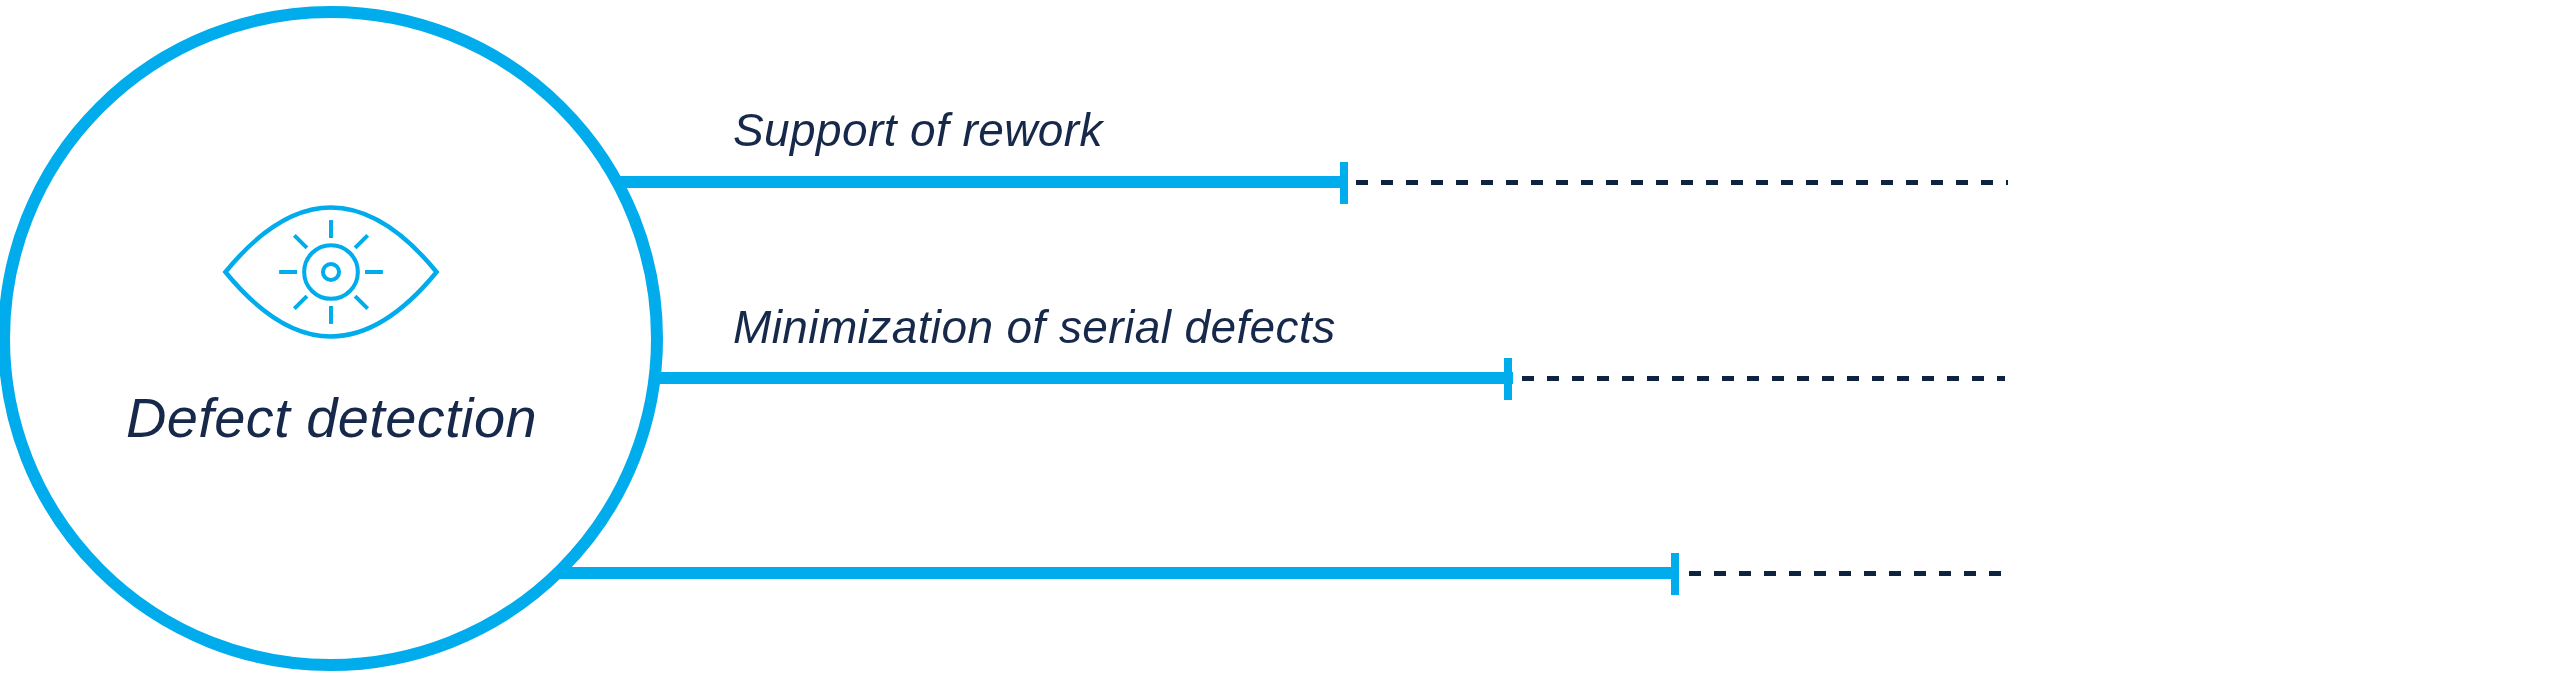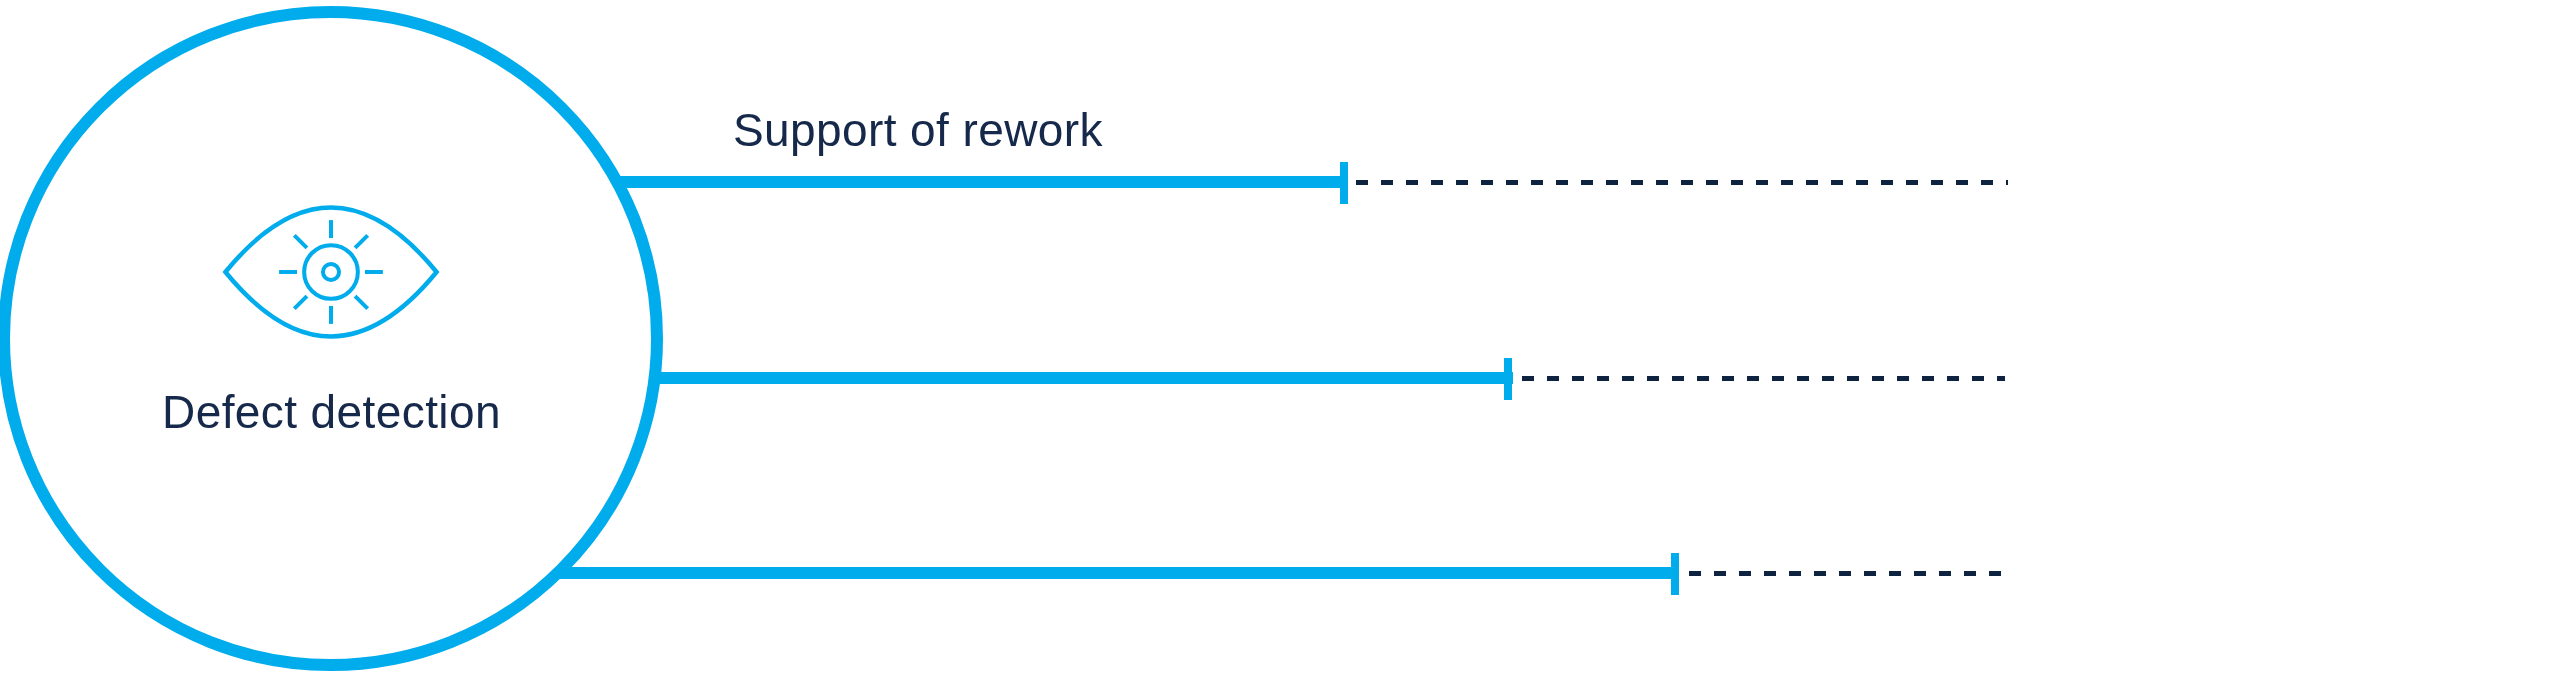--- a/index.html
+++ b/index.html
@@ -8,20 +8,21 @@
     padding: 0;
     background: var(--background, #FFFFFF);
   }
   .stage {
     position: relative;
     width: 2576px;
     height: 683px;
     overflow: hidden;
     background: var(--background, #FFFFFF);
     font-family: "Liberation Sans", "DejaVu Sans", sans-serif;
+    font-style: italic;
   }
 
   
   .hub-circle {
     position: absolute;
     left: -1.8px;
     top: 6.3px;
     width: 665px;
     height: 665px;
     box-sizing: border-box;
@@ -38,21 +39,21 @@
     height: 136px;
     color: var(--accent-blue, #00ACEC);
     z-index: 3;
   }
   .hub-label {
     position: absolute;
     left: 63px;
     top: 385px;
     width: 537px;
     text-align: center;
-    font-size: 46px;
+    font-size: 56px;
     letter-spacing: 0.4px;
     color: var(--navy-text, #16294A);
     z-index: 3;
     white-space: nowrap;
   }
 
   
   .branch-label {
     position: absolute;
     left: 733px;
@@ -110,20 +111,21 @@
 </head>
 <body>
 
 <div class="stage">
 
   <div class="branch-label label-1">Support of rework</div>
   <div class="connector-line line-1"></div>
   <div class="endpoint-tick tick-1"></div>
   <div class="dashed-line dash-1"></div>
 
+  <div class="branch-label label-2">Minimization of serial defects</div>
   <div class="connector-line line-2"></div>
   <div class="endpoint-tick tick-2"></div>
   <div class="dashed-line dash-2"></div>
 
   <div class="connector-line line-3"></div>
   <div class="endpoint-tick tick-3"></div>
   <div class="dashed-line dash-3"></div>
 
   <div class="hub-circle"></div>
 

